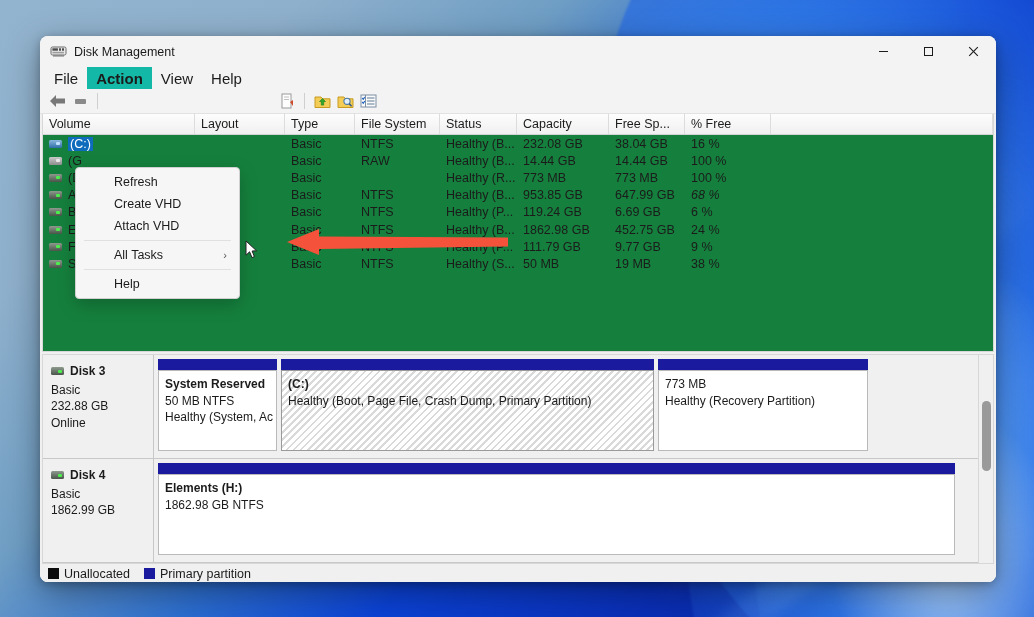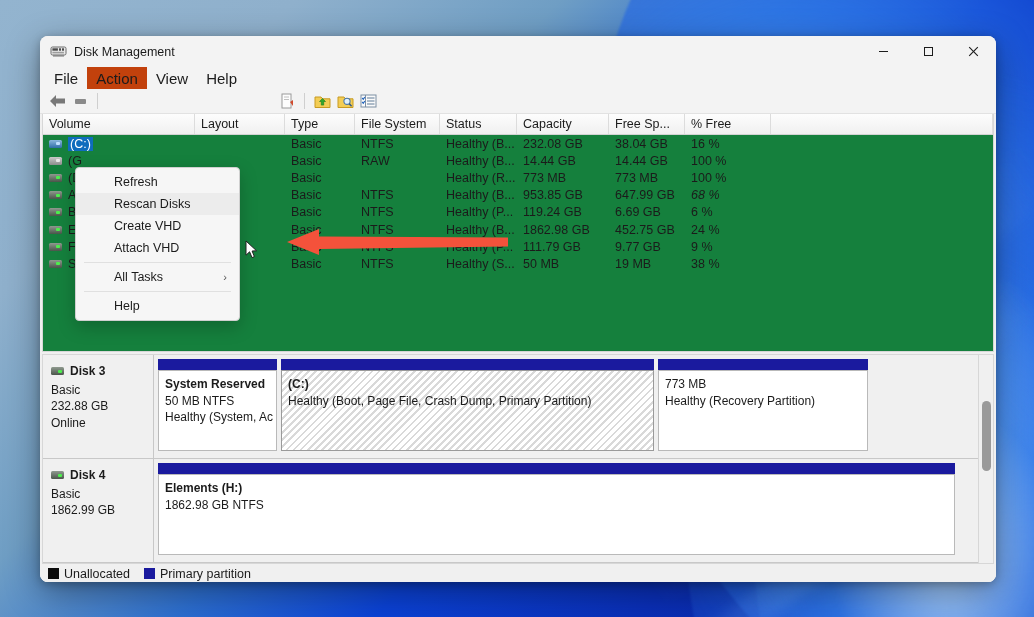--- a/index.html
+++ b/index.html
@@ -62,21 +62,21 @@
   .win-btn svg { display: block; }
 
   
   #menubar {
     height: 22px; flex: 0 0 22px; display: flex; align-items: stretch;
     background: #f3f3f3; padding-left: 5px; position: relative; z-index: 40;
   }
   .menu-item {
     padding: 0 9px; display: flex; align-items: center; font-size: 15px; color: #1b1b1b;
   }
-  .menu-item.active { background: #c2410c; }
+  .menu-item.active { background: #14b8a6; font-weight: bold; }
 
   
   #toolbar {
     height: 25px; flex: 0 0 25px; background: #f3f3f3;
     display: flex; align-items: center; padding-left: 8px; gap: 5px;
     border-bottom: 1px solid #e2e2e2;
   }
   .tb-sep { width: 1px; height: 16px; background: #cfcfcf; margin: 0 3px; }
   .tb-ico { width: 18px; height: 18px; display: flex; align-items: center; justify-content: center; }
 
@@ -475,23 +475,20 @@
         <div class="lg">
           <span class="sw primary"></span>
           <span>Primary partition</span>
         </div>
       </div>
 
       <div id="dropdown">
           <div class="dd-item">
             <span>Refresh</span>
           </div>
-          <div class="dd-item hover">
-            <span>Rescan Disks</span>
-          </div>
           <div class="dd-item">
             <span>Create VHD</span>
           </div>
           <div class="dd-item">
             <span>Attach VHD</span>
           </div>
           <div class="dd-sep"></div>
           <div class="dd-item">
             <span>All Tasks</span>
             <span class="chev">›</span>

